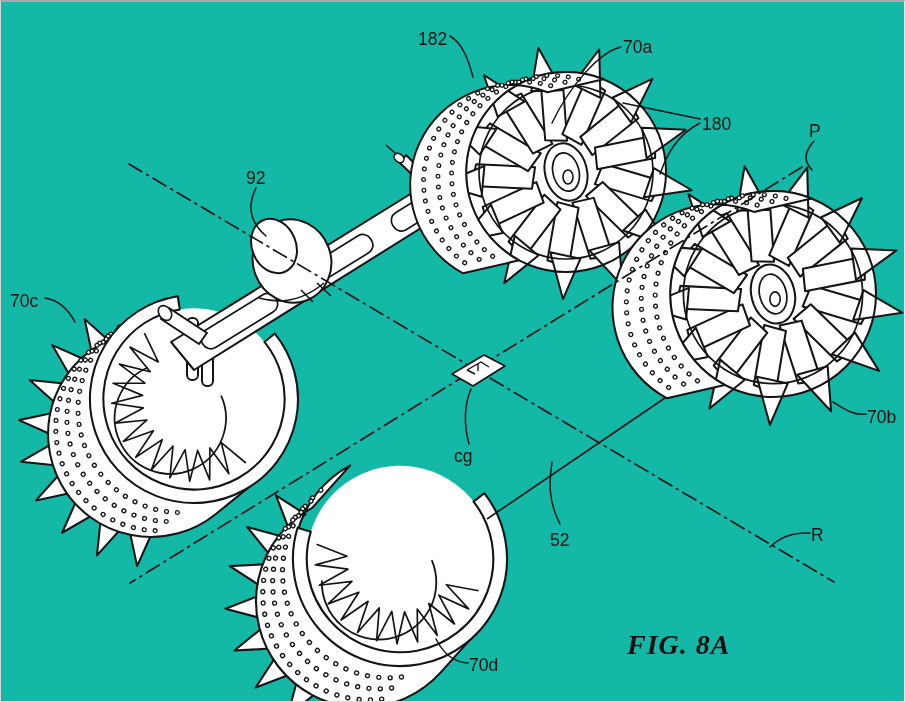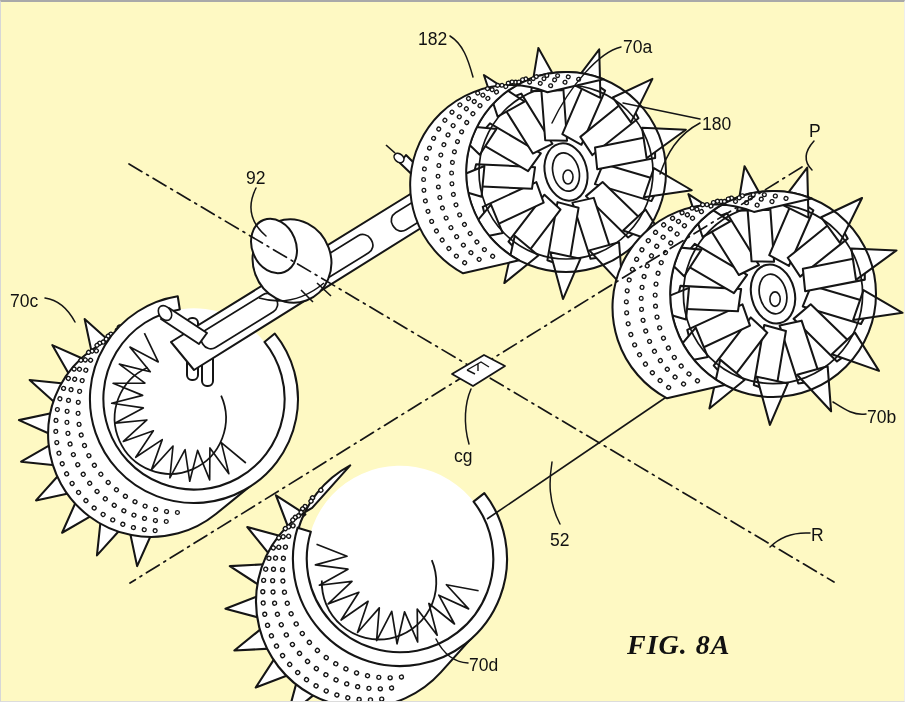--- a/index.html
+++ b/index.html
@@ -1,16 +1,16 @@
 <!DOCTYPE html>
 <html><head>
 <meta charset="utf-8">
 <style>
   html,body{margin:0;padding:0;background:#fff;}
-  .page{position:relative;width:905px;height:702px;background:#fef9c3;overflow:hidden;
+  .page{position:relative;width:905px;height:702px;background:#14b8a6;overflow:hidden;
         border-top:2px solid #a9a9a9;border-left:1px solid #d7d7d7;
         border-bottom:1px solid #dcdcdc;border-right:1px solid #eee;box-sizing:border-box;}
   svg{position:absolute;inset:0;}
   text{font-family:"Liberation Sans","DejaVu Sans",sans-serif;font-size:17.5px;fill:#111;}
   text.caption{font-family:"Liberation Serif","DejaVu Serif",serif;font-size:28px;
                font-weight:bold;font-style:italic;letter-spacing:1px;}
   .ln{stroke:#151515;fill:none;stroke-width:1.5;stroke-linecap:round;}
   .axis{stroke:#151515;fill:none;stroke-width:1.7;stroke-linecap:round;
         stroke-dasharray:15 5.5 2 5.5;}
   .part{stroke:#151515;fill:#fff;stroke-width:2;stroke-linejoin:round;}

